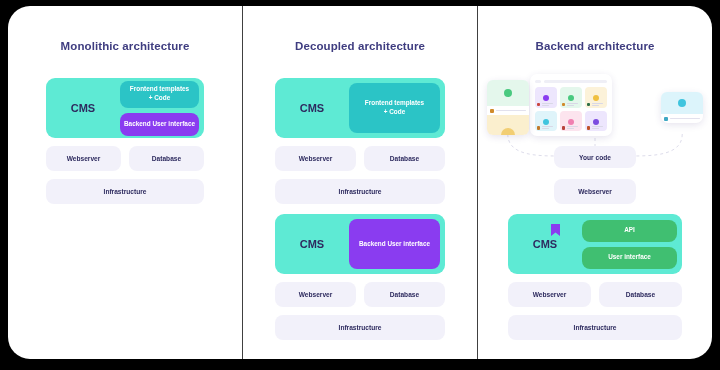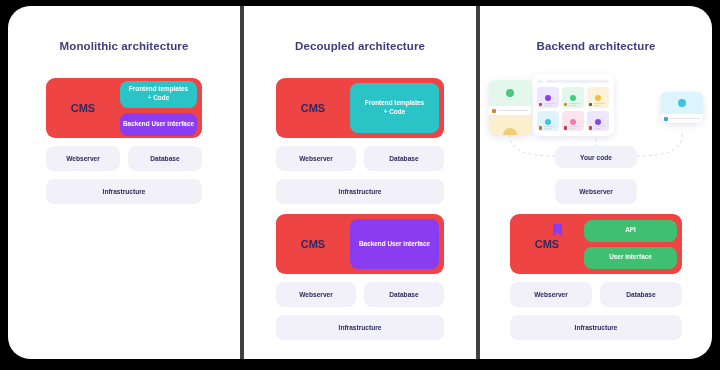--- a/index.html
+++ b/index.html
@@ -14,32 +14,32 @@
     background:#ffffff;border-radius:22px;overflow:hidden;
   }
   .cols{
     position:absolute;inset:0;display:flex;
   }
   .col{
     position:relative;
     flex:1 1 0;
     padding:4px;
   }
-  .col + .col{ border-left:4px solid #404040; }
+  .col + .col{ border-left:1px solid #404040; }
   .col-title{
     position:absolute;left:0;right:0;top:34px;
     text-align:center;
     font-size:11.5px;font-weight:bold;
     letter-spacing:.1px;
     color:#3F3D80;
   }
   
   .stack{position:absolute;left:0;right:0;}
   .panel{
-    background:#ef4444;border-radius:9px;
+    background:#5eead4;border-radius:9px;
   }
   .cms-panel{
     position:relative;height:60px;display:flex;align-items:center;
   }
   .cms-label{
     width:74px;text-align:center;
     font-size:11px;font-weight:bold;color:#2E2B5F;
     flex:0 0 auto;position:relative;
   }
   .tile-col{flex:1 1 auto;display:flex;flex-direction:column;gap:5px;padding-right:5px;}

